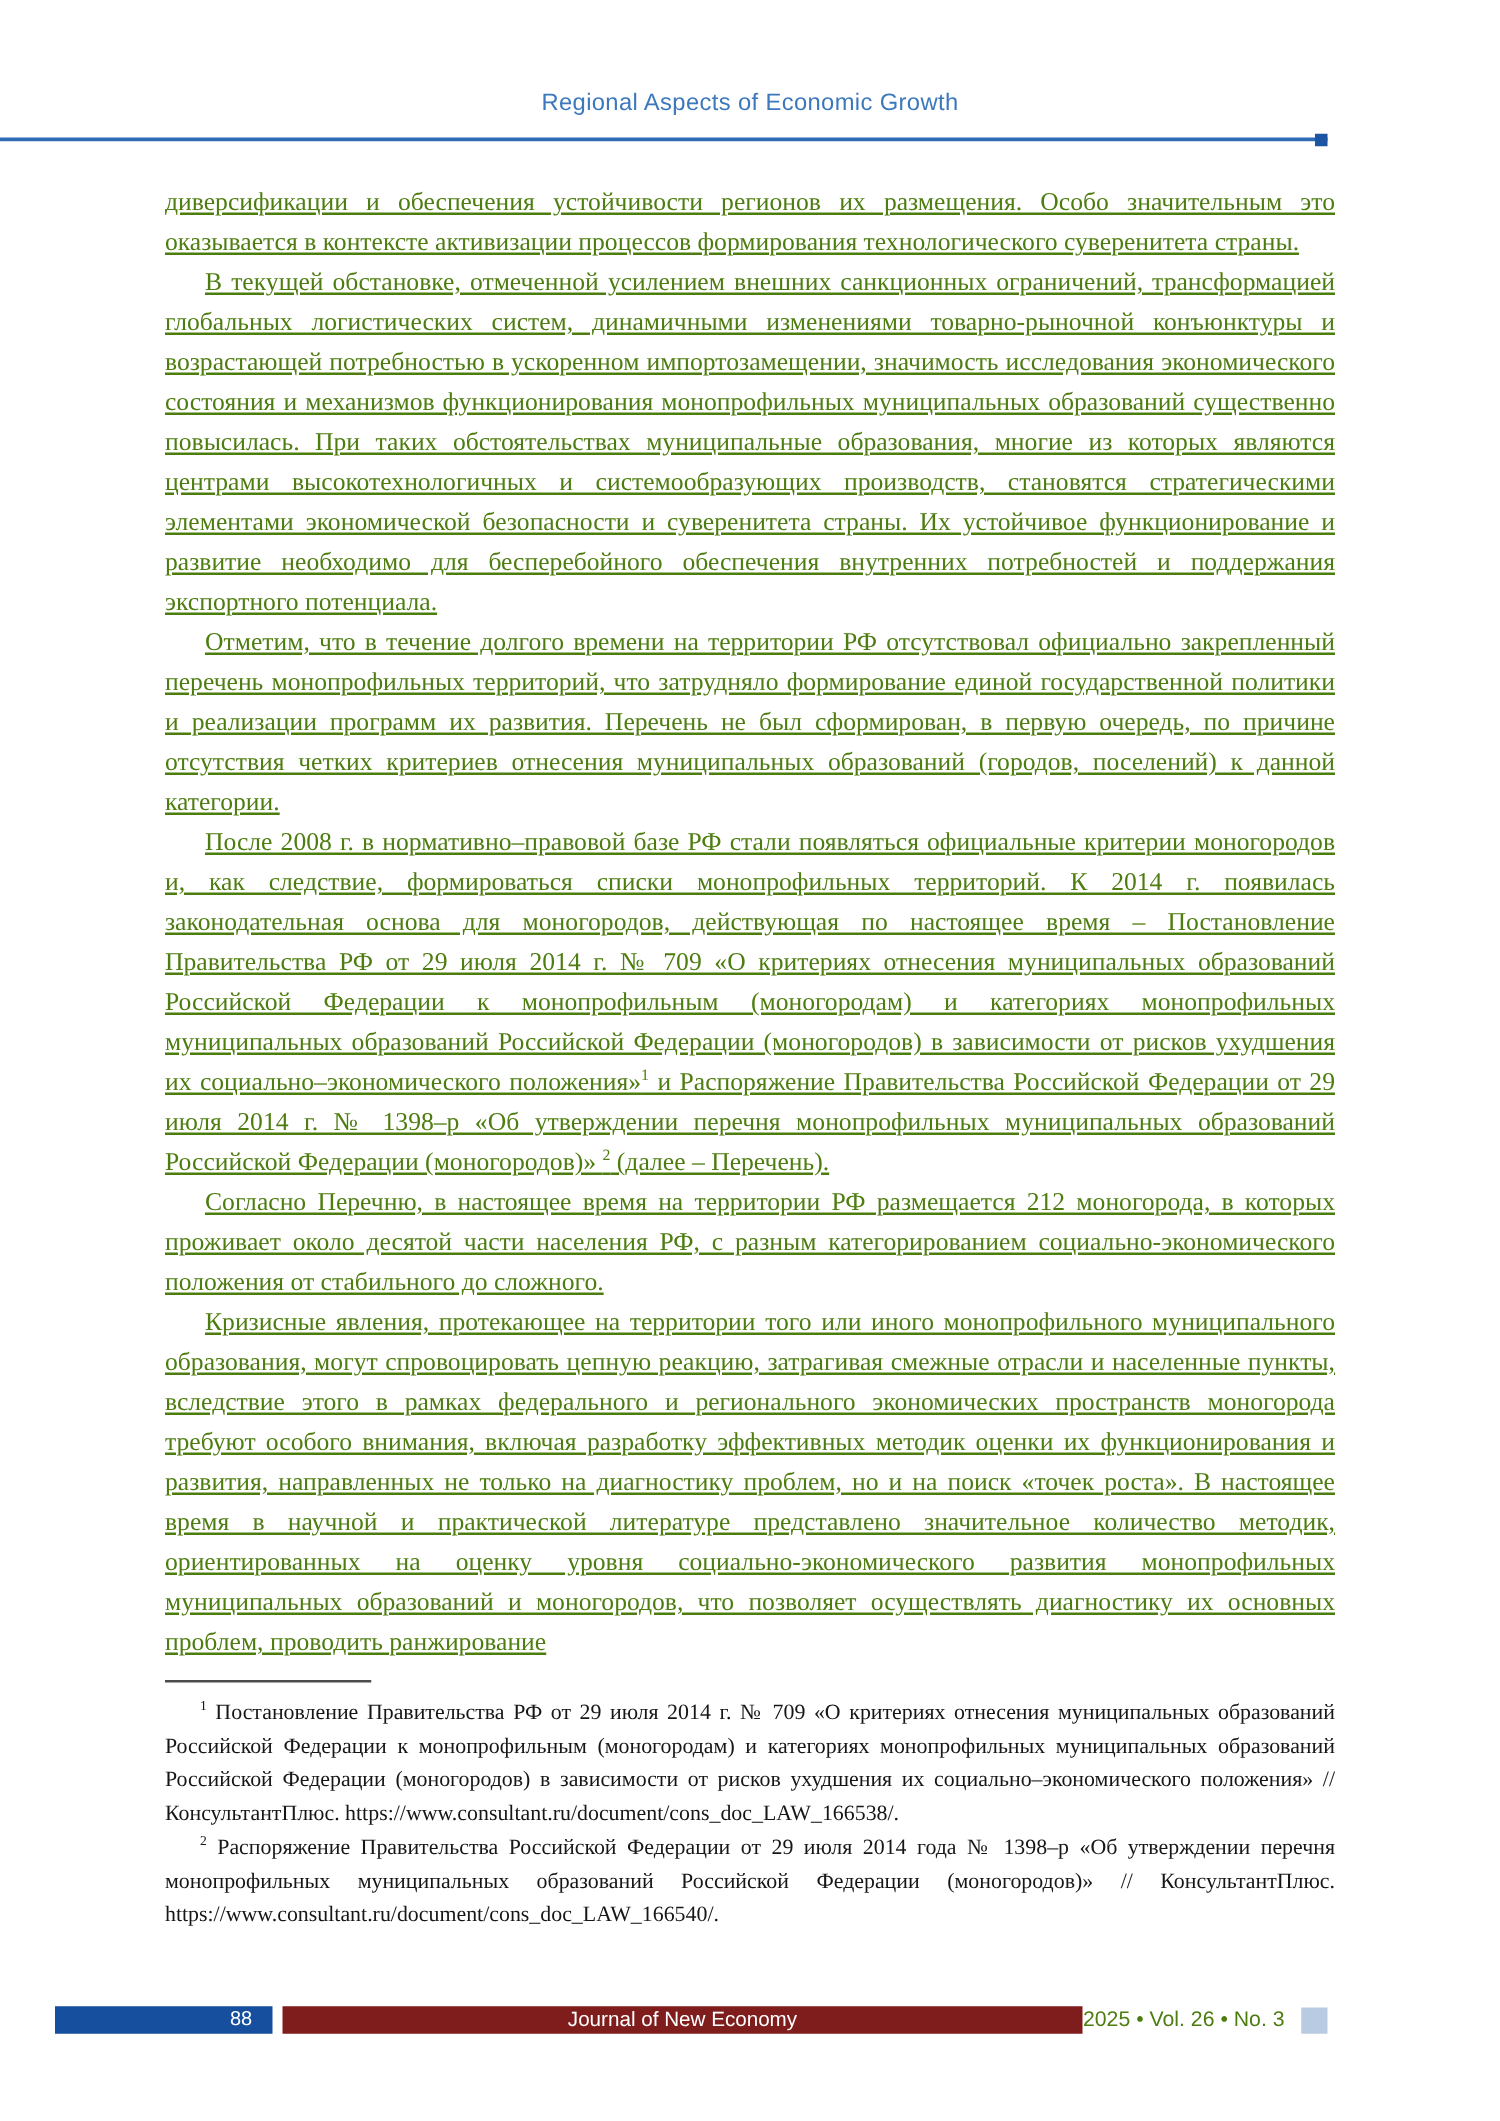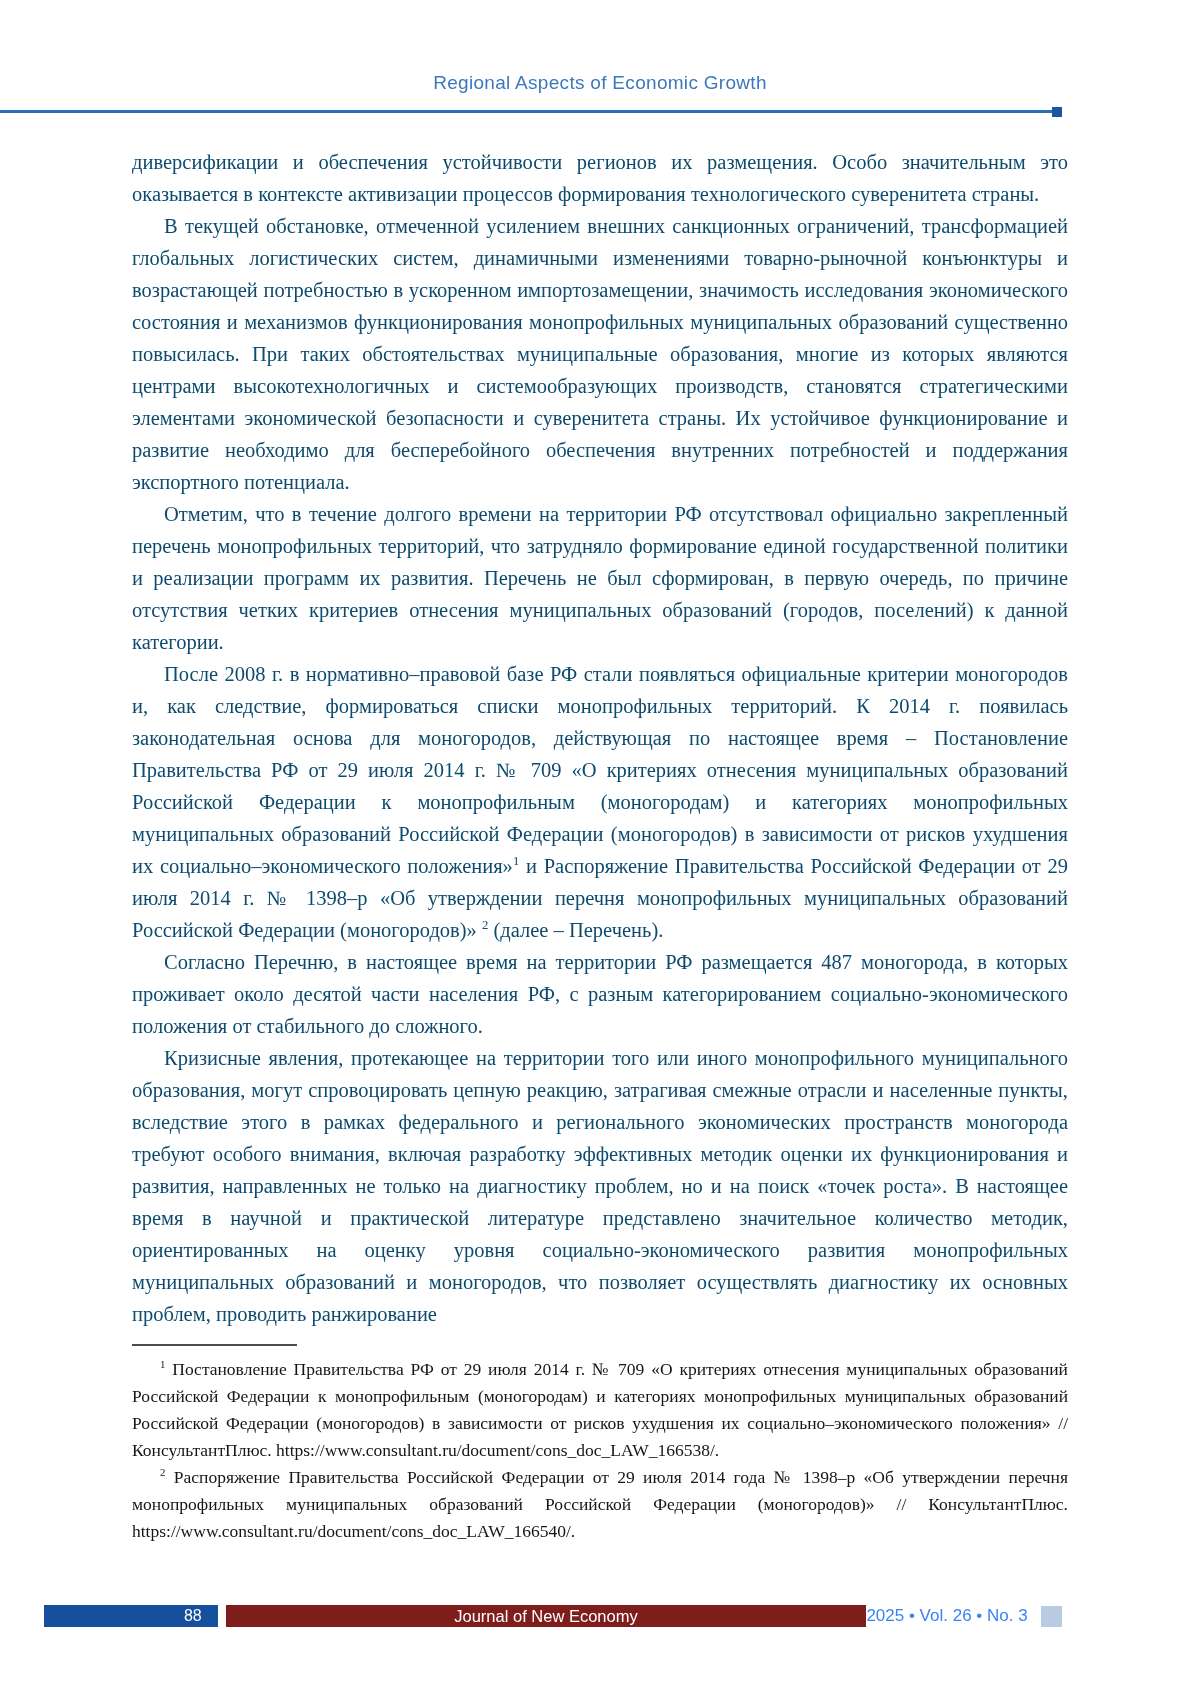--- a/index.html
+++ b/index.html
@@ -43,22 +43,23 @@
 
   
   .content {
     position: relative;
     padding: 146px 132px 0 132px;
   }
   .article {
     font-family: "Liberation Serif", "DejaVu Serif", serif;
     font-size: 20.5px;
     line-height: 32px;
-    color: #0c4a6e;
+    color: #4d7c0f;
     text-align: justify;
+    text-decoration: underline;
   }
   .para { margin: 0; }
   .para.indent { text-indent: 32px; }
   .article sup, .footnotes sup {
     font-size: 0.62em;
     line-height: 0;
     vertical-align: super;
   }
 
   
@@ -104,21 +105,21 @@
   .footer-journal {
     width: 658px;
     background: #7f1d1d;
     color: #ffffff;
     font-size: 16.5px;
     line-height: 22px;
     text-align: center;
   }
   .footer-spacer { flex: 1; }
   .footer-issue {
-    color: #3b82f6;
+    color: #4d7c0f;
     font-size: 17px;
     line-height: 22px;
     white-space: nowrap;
     text-align: center;
   }
   .footer-issue-gap { width: 14px; }
   .footer-accent-square {
     width: 21px;
     height: 21px;
     align-self: center;
@@ -136,21 +137,21 @@
   <div class="head-rule">
     <span class="rule-square"></span>
   </div>
 
   <div class="content">
     <div class="article">
         <p class="para">диверсификации и обеспечения устойчивости регионов их размещения. Особо значительным это оказывается в контексте активизации процессов формирования технологического суверенитета страны.</p>
         <p class="para indent">В текущей обстановке, отмеченной усилением внешних санкционных ограничений, трансформацией глобальных логистических систем, динамичными изменениями товарно-рыночной конъюнктуры и возрастающей потребностью в ускоренном импортозамещении, значимость исследования экономического состояния и механизмов функционирования монопрофильных муниципальных образований существенно повысилась. При таких обстоятельствах муниципальные образования, многие из которых являются центрами высокотехнологичных и системообразующих производств, становятся стратегическими элементами экономической безопасности и суверенитета страны. Их устойчивое функционирование и развитие необходимо для бесперебойного обеспечения внутренних потребностей и поддержания экспортного потенциала.</p>
         <p class="para indent">Отметим, что в течение долгого времени на территории РФ отсутствовал официально закрепленный перечень монопрофильных территорий, что затрудняло формирование единой государственной политики и реализации программ их развития. Перечень не был сформирован, в первую очередь, по причине отсутствия четких критериев отнесения муниципальных образований (городов, поселений) к данной категории.</p>
         <p class="para indent">После 2008 г. в нормативно–правовой базе РФ стали появляться официальные критерии моногородов и, как следствие, формироваться списки монопрофильных территорий. К 2014 г. появилась законодательная основа для моногородов, действующая по настоящее время – Постановление Правительства РФ от 29 июля 2014 г. № 709 «О критериях отнесения муниципальных образований Российской Федерации к монопрофильным (моногородам) и категориях монопрофильных муниципальных образований Российской Федерации (моногородов) в зависимости от рисков ухудшения их социально–экономического положения»<sup>1</sup> и Распоряжение Правительства Российской Федерации от 29 июля 2014 г. № 1398–р «Об утверждении перечня монопрофильных муниципальных образований Российской Федерации (моногородов)» <sup>2</sup> (далее – Перечень).</p>
-        <p class="para indent">Согласно Перечню, в настоящее время на территории РФ размещается 487 моногорода, в которых проживает около десятой части населения РФ, с разным категорированием социально-экономического положения от стабильного до сложного.</p>
+        <p class="para indent">Согласно Перечню, в настоящее время на территории РФ размещается 212 моногорода, в которых проживает около десятой части населения РФ, с разным категорированием социально-экономического положения от стабильного до сложного.</p>
         <p class="para indent">Кризисные явления, протекающее на территории того или иного монопрофильного муниципального образования, могут спровоцировать цепную реакцию, затрагивая смежные отрасли и населенные пункты, вследствие этого в рамках федерального и регионального экономических пространств моногорода требуют особого внимания, включая разработку эффективных методик оценки их функционирования и развития, направленных не только на диагностику проблем, но и на поиск «точек роста». В настоящее время в научной и практической литературе представлено значительное количество методик, ориентированных на оценку уровня социально-экономического развития монопрофильных муниципальных образований и моногородов, что позволяет осуществлять диагностику их основных проблем, проводить ранжирование</p>
       </div>
     <hr class="fn-rule">
     <div class="footnotes">
         <p class="fn"><sup>1</sup> Постановление Правительства РФ от 29 июля 2014 г. № 709 «О критериях отнесения муниципальных образований Российской Федерации к монопрофильным (моногородам) и категориях монопрофильных муниципальных образований Российской Федерации (моногородов) в зависимости от рисков ухудшения их социально–экономического положения» // КонсультантПлюс. https://www.consultant.ru/document/cons_doc_LAW_166538/.</p>
         <p class="fn"><sup>2</sup> Распоряжение Правительства Российской Федерации от 29 июля 2014 года № 1398–р «Об утверждении перечня монопрофильных муниципальных образований Российской Федерации (моногородов)» // КонсультантПлюс. https://www.consultant.ru/document/cons_doc_LAW_166540/.</p>
       </div>
   </div>
 
   <div class="footer">

